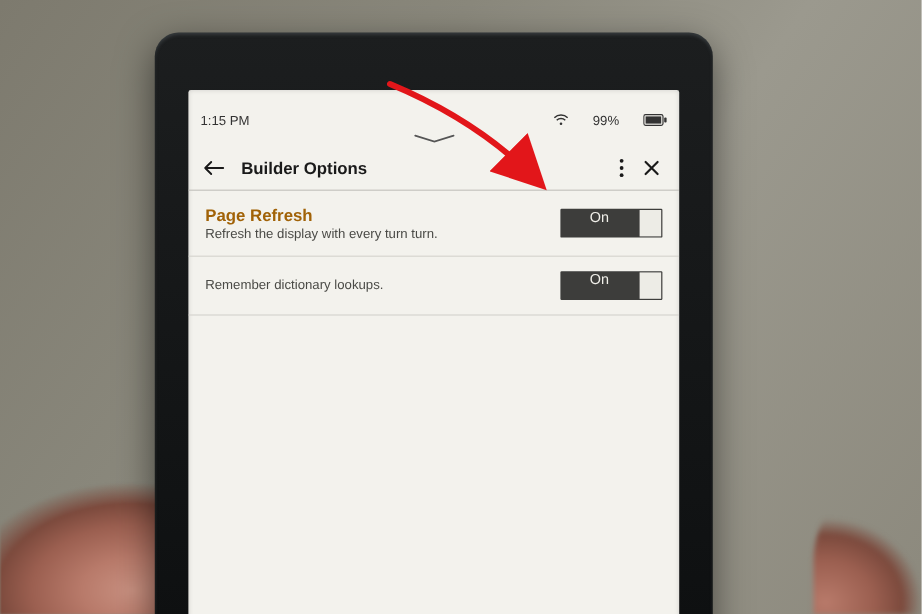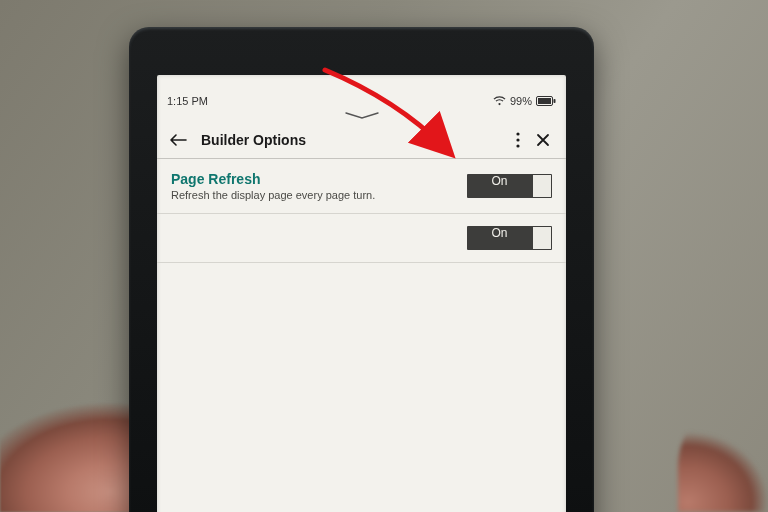--- a/index.html
+++ b/index.html
@@ -2,29 +2,29 @@
 <html><head>
 <meta charset="utf-8">
 <style>
 html,body{margin:0;padding:0;width:768px;height:512px;overflow:hidden;font-family:-apple-system,Helvetica,Arial,sans-serif}
 body{background:linear-gradient(125deg,#7d7a6e 0%,#8a887c 35%,#9b998e 60%,#8c897d 100%);position:relative}
 .thumb-left{position:absolute;left:0;bottom:0;width:200px;height:140px;background:radial-gradient(ellipse 140px 90px at 110px 120px,#c89080 0%,#b87a6a 30%,#9b5f50 60%,#7c4a3d 80%,transparent 100%);border-radius:0 60% 0 0;filter:blur(1px)}
 .thumb-right{position:absolute;right:0;bottom:0;width:90px;height:110px;background:radial-gradient(ellipse 80px 70px at 10px 100px,#b87a6a 0%,#9b5f50 50%,#7c4a3d 80%,transparent 100%);border-radius:60% 0 0 0;filter:blur(2px)}
 .device{position:absolute;left:129px;top:27px;width:465px;height:525px;background:linear-gradient(180deg,#1c1e1f,#0d0f10);border-radius:20px;box-shadow:0 10px 30px rgba(0,0,0,.5),inset 0 2px 3px rgba(120,130,135,.3),inset 0 -2px 2px rgba(0,0,0,.6)}
 .screen{position:absolute;left:28px;top:48px;right:28px;bottom:0;background:#f3f2ed;border-radius:2px;box-shadow:inset 0 0 4px rgba(0,0,0,.15);overflow:hidden;display:flex;flex-direction:column}
 .status{display:flex;align-items:center;justify-content:space-between;padding:20px 10px 2px;font-size:11px;color:#333}
-.status-right{display:flex;align-items:center;gap:4px}
+.status-right{display:flex;align-items:flex-start;gap:20px}
 .handle{display:flex;justify-content:center;padding:2px 0 6px}
 .handle svg{display:block}
 .hdr{display:flex;align-items:center;gap:14px;padding:6px 12px 10px;border-bottom:1px solid #c5c4bf}
 .hdr-title{font-size:14px;font-weight:600;color:#1a1a1a;flex:1}
 .hdr-icons{display:flex;align-items:center;gap:16px;margin-right:4px}
 .row{padding:12px 14px 12px;border-bottom:1px solid #d6d5cf;display:flex;align-items:center;gap:12px}
 .row-txt{flex:1}
-.row-title{font-size:14px;font-weight:600;color:#0f766e;margin-bottom:2px}
+.row-title{font-size:14px;font-weight:600;color:#a16207;margin-bottom:2px}
 .row-sub{font-size:11px;color:#4a4a46}
 .toggle{width:85px;height:24px;background:#3d3d3b;position:relative;display:flex;align-items:flex-start;border-radius:1px}
 .toggle-lbl{flex:1;text-align:center;color:#f0efe9;font-size:12px;font-weight:500}
 .toggle-knob{width:18px;height:22px;background:#edece6;margin:1px}
 .arrow{position:absolute;left:307px;top:60px;pointer-events:none}
 .icon-svg{display:block}
 </style>
 </head>
 <body>
 
@@ -78,30 +78,31 @@
           <svg class="icon-svg" width="14" height="14" viewBox="0 0 14 14">
               <path d="M2 2l10 10M12 2 2 12" stroke="#1a1a1a" stroke-width="1.8" stroke-linecap="round"></path>
             </svg>
         </span>
       </span>
     </div>
 
     <div class="row">
       <div class="row-txt">
         <div class="row-title">Page Refresh</div>
-        <div class="row-sub">Refresh the display page every page turn.</div>
+        <div class="row-sub">Refresh the display with every turn turn.</div>
       </div>
       <div class="toggle">
         <span class="toggle-lbl">On</span>
         <span class="toggle-knob"></span>
       </div>
     </div>
 
     <div class="row">
       <div class="row-txt">
+        <div class="row-sub">Remember dictionary lookups.</div>
       </div>
       <div class="toggle">
         <span class="toggle-lbl">On</span>
         <span class="toggle-knob"></span>
       </div>
     </div>
 
   </div>
 </div>
 

